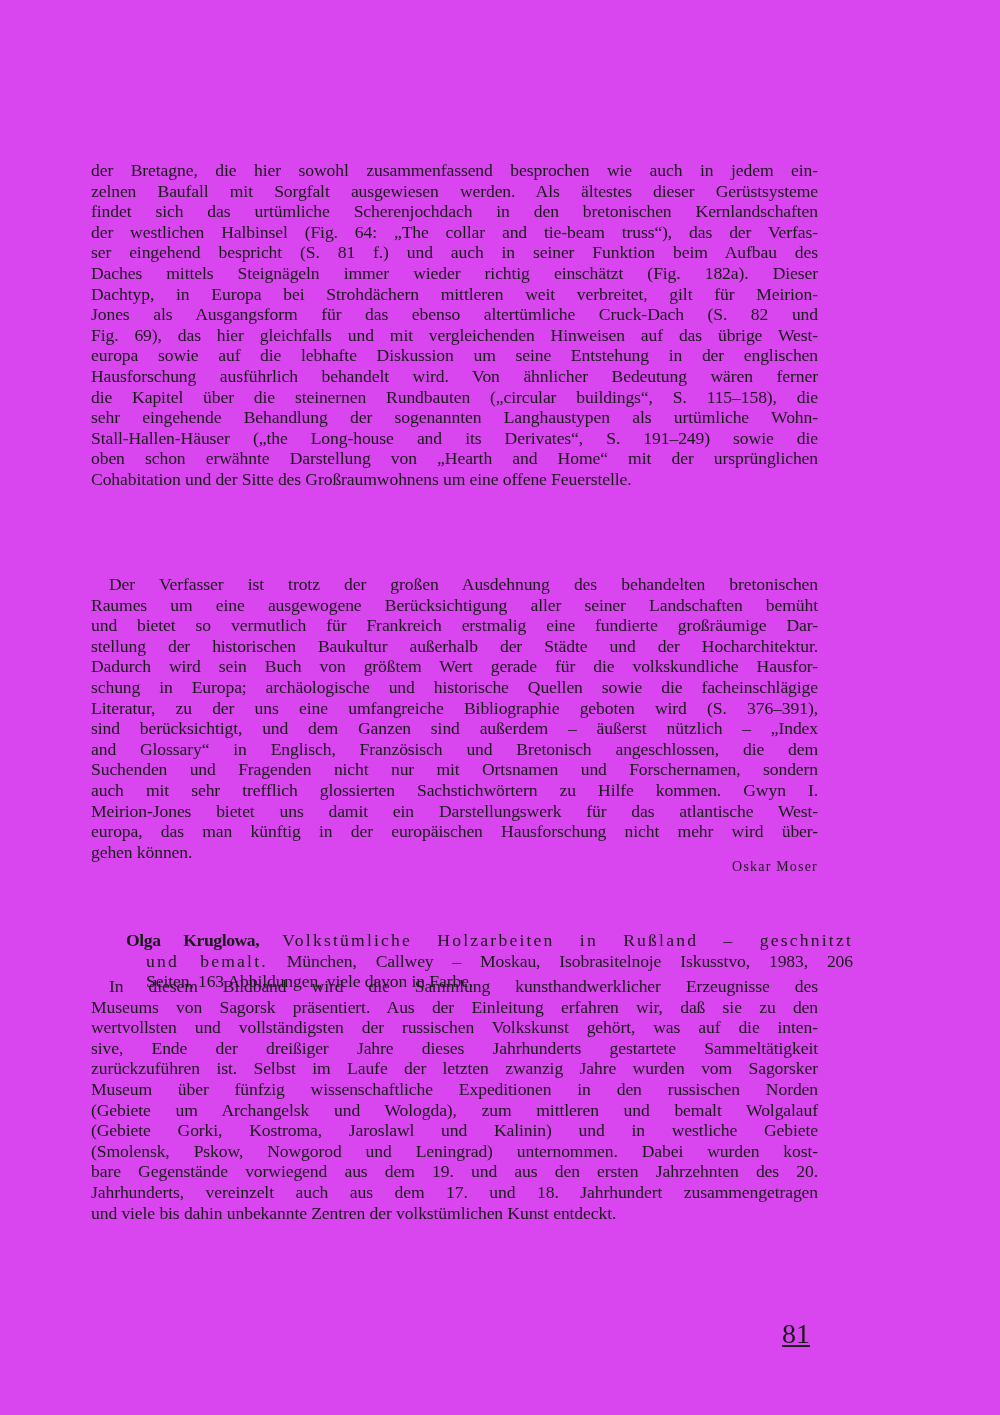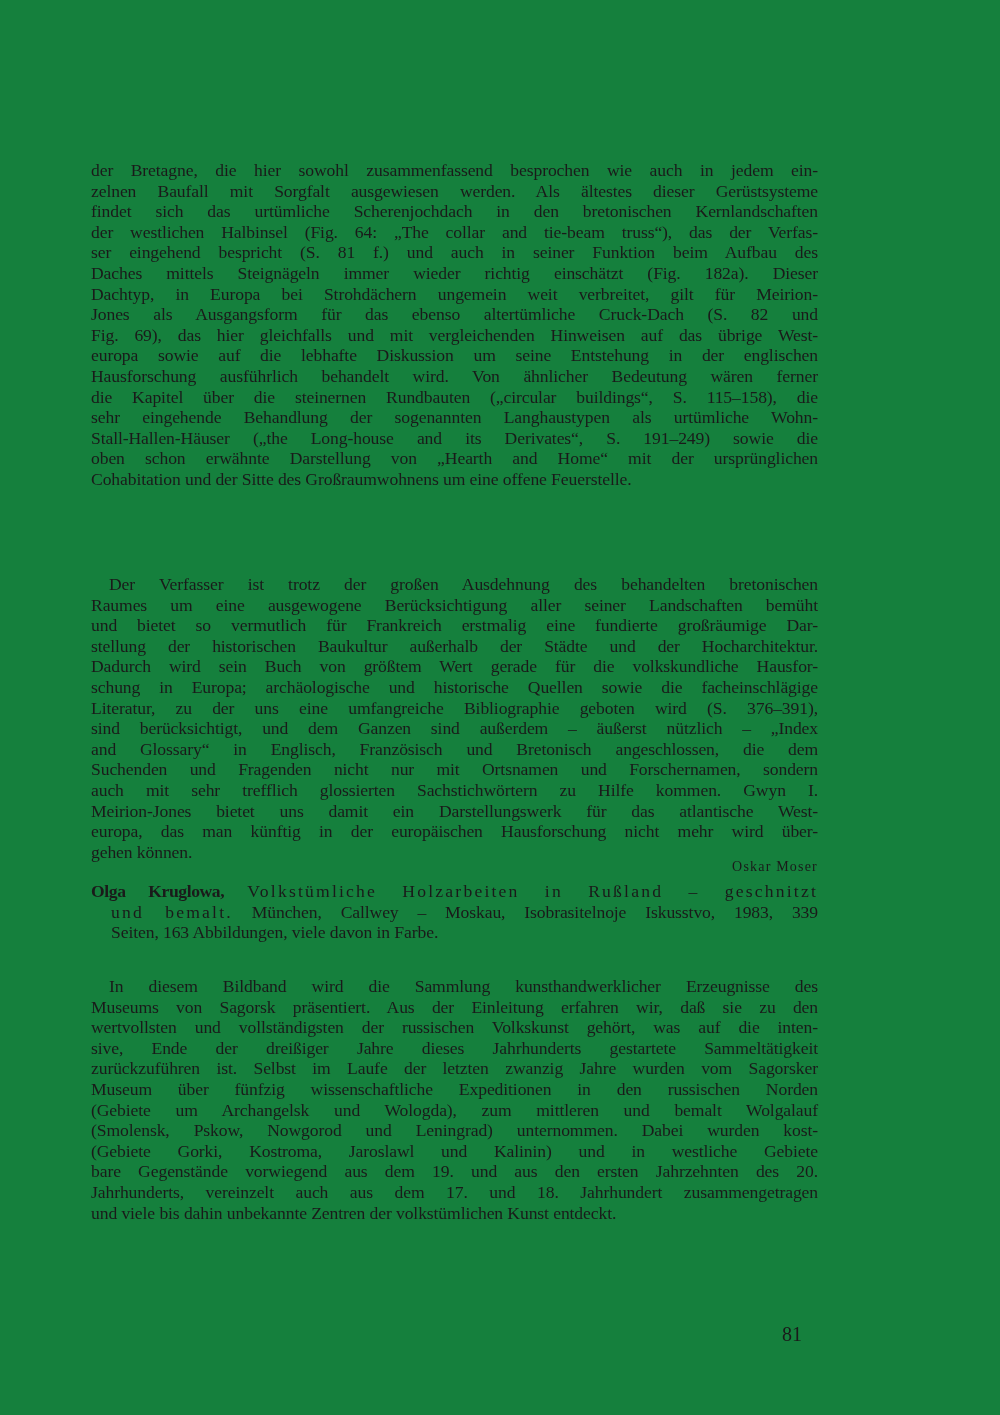--- a/index.html
+++ b/index.html
@@ -1,55 +1,55 @@
 <!DOCTYPE html>
 <html><head>
   <meta charset="utf-8">
   <style>
     html, body { margin: 0; padding: 0; background: #ffffff; }
     body { width: 1000px; height: 1415px; position: relative; overflow: hidden; }
     .page {
       position: absolute; left: 0; top: 0; width: 1000px; height: 1415px;
-      background: #15803d; color: #1a1a1a;
+      background: #d946ef; color: #1a1a1a;
       font-family: "Liberation Serif", "DejaVu Serif", serif;
     }
     .block { position: absolute; left: 91px; width: 727px; }
     .line {
       display: block; height: 20.6px; line-height: 20.6px;
       font-size: 17.6px; white-space: nowrap;
       text-align: justify; text-align-last: justify;
       letter-spacing: -0.1px;
     }
     .line.last { text-align-last: left; }
     .line.indent { padding-left: 18px; margin-top: 36px; }
     .line.hang { padding-left: 20px; }
     .signature {
       position: absolute; right: 182px; top: 856px;
       font-size: 14px; line-height: 22px; letter-spacing: 1.2px;
     }
     .author { font-weight: bold; letter-spacing: -0.4px; }
     .spaced { letter-spacing: 2.2px; }
     .page-number {
       position: absolute; left: 782px; top: 1321px;
-      font-size: 20px; line-height: 26px;
+      font-size: 28px; line-height: 26px; text-decoration: underline;
     }
   </style>
 </head>
 <body>
 
 <div class="page">
 
   <div class="block" style="top:160px;">
     <span class="line">der Bretagne, die hier sowohl zusammenfassend besprochen wie auch in jedem ein-</span>
     <span class="line">zelnen Baufall mit Sorgfalt ausgewiesen werden. Als ältestes dieser Gerüstsysteme</span>
     <span class="line">findet sich das urtümliche Scherenjochdach in den bretonischen Kernlandschaften</span>
     <span class="line">der westlichen Halbinsel (Fig. 64: „The collar and tie-beam truss“), das der Verfas-</span>
     <span class="line">ser eingehend bespricht (S. 81 f.) und auch in seiner Funktion beim Aufbau des</span>
     <span class="line">Daches mittels Steignägeln immer wieder richtig einschätzt (Fig. 182a). Dieser</span>
-    <span class="line">Dachtyp, in Europa bei Strohdächern ungemein weit verbreitet, gilt für Meirion-</span>
+    <span class="line">Dachtyp, in Europa bei Strohdächern mittleren weit verbreitet, gilt für Meirion-</span>
     <span class="line">Jones als Ausgangsform für das ebenso altertümliche Cruck-Dach (S. 82 und</span>
     <span class="line">Fig. 69), das hier gleichfalls und mit vergleichenden Hinweisen auf das übrige West-</span>
     <span class="line">europa sowie auf die lebhafte Diskussion um seine Entstehung in der englischen</span>
     <span class="line">Hausforschung ausführlich behandelt wird. Von ähnlicher Bedeutung wären ferner</span>
     <span class="line">die Kapitel über die steinernen Rundbauten („circular buildings“, S. 115–158), die</span>
     <span class="line">sehr eingehende Behandlung der sogenannten Langhaustypen als urtümliche Wohn-</span>
     <span class="line">Stall-Hallen-Häuser („the Long-house and its Derivates“, S. 191–249) sowie die</span>
     <span class="line">oben schon erwähnte Darstellung von „Hearth and Home“ mit der ursprünglichen</span>
     <span class="line last">Cohabitation und der Sitte des Großraumwohnens um eine offene Feuerstelle.</span>
   </div>
@@ -66,41 +66,41 @@
     <span class="line">and Glossary“ in Englisch, Französisch und Bretonisch angeschlossen, die dem</span>
     <span class="line">Suchenden und Fragenden nicht nur mit Ortsnamen und Forschernamen, sondern</span>
     <span class="line">auch mit sehr trefflich glossierten Sachstichwörtern zu Hilfe kommen. Gwyn I.</span>
     <span class="line">Meirion-Jones bietet uns damit ein Darstellungswerk für das atlantische West-</span>
     <span class="line">europa, das man künftig in der europäischen Hausforschung nicht mehr wird über-</span>
     <span class="line last">gehen können.</span>
   </div>
 
   <div class="signature">Oskar Moser</div>
 
-  <div class="block" style="top:881px;">
+  <div class="block" style="top:930px;margin-left:35px;">
     <span class="line" style="text-align-last:justify;">
       <span class="author">Olga Kruglowa,</span>
       <span class="spaced">Volkstümliche Holzarbeiten in Rußland – geschnitzt</span>
     </span>
     <span class="line hang">
       <span class="spaced">und bemalt.</span>
-      <span>München, Callwey – Moskau, Isobrasitelnoje Iskusstvo, 1983, 339</span>
+      <span>München, Callwey – Moskau, Isobrasitelnoje Iskusstvo, 1983, 206</span>
     </span>
     <span class="line hang last">Seiten, 163 Abbildungen, viele davon in Farbe.</span>
   </div>
 
   <div class="block" style="top:940px;">
     <span class="line indent">In diesem Bildband wird die Sammlung kunsthandwerklicher Erzeugnisse des</span>
     <span class="line">Museums von Sagorsk präsentiert. Aus der Einleitung erfahren wir, daß sie zu den</span>
     <span class="line">wertvollsten und vollständigsten der russischen Volkskunst gehört, was auf die inten-</span>
     <span class="line">sive, Ende der dreißiger Jahre dieses Jahrhunderts gestartete Sammeltätigkeit</span>
     <span class="line">zurückzuführen ist. Selbst im Laufe der letzten zwanzig Jahre wurden vom Sagorsker</span>
     <span class="line">Museum über fünfzig wissenschaftliche Expeditionen in den russischen Norden</span>
     <span class="line">(Gebiete um Archangelsk und Wologda), zum mittleren und bemalt Wolgalauf</span>
+    <span class="line">(Gebiete Gorki, Kostroma, Jaroslawl und Kalinin) und in westliche Gebiete</span>
     <span class="line">(Smolensk, Pskow, Nowgorod und Leningrad) unternommen. Dabei wurden kost-</span>
-    <span class="line">(Gebiete Gorki, Kostroma, Jaroslawl und Kalinin) und in westliche Gebiete</span>
     <span class="line">bare Gegenstände vorwiegend aus dem 19. und aus den ersten Jahrzehnten des 20.</span>
     <span class="line">Jahrhunderts, vereinzelt auch aus dem 17. und 18. Jahrhundert zusammengetragen</span>
     <span class="line last">und viele bis dahin unbekannte Zentren der volkstümlichen Kunst entdeckt.</span>
   </div>
 
   <div class="page-number">81</div>
 </div>
 
 </body></html>

